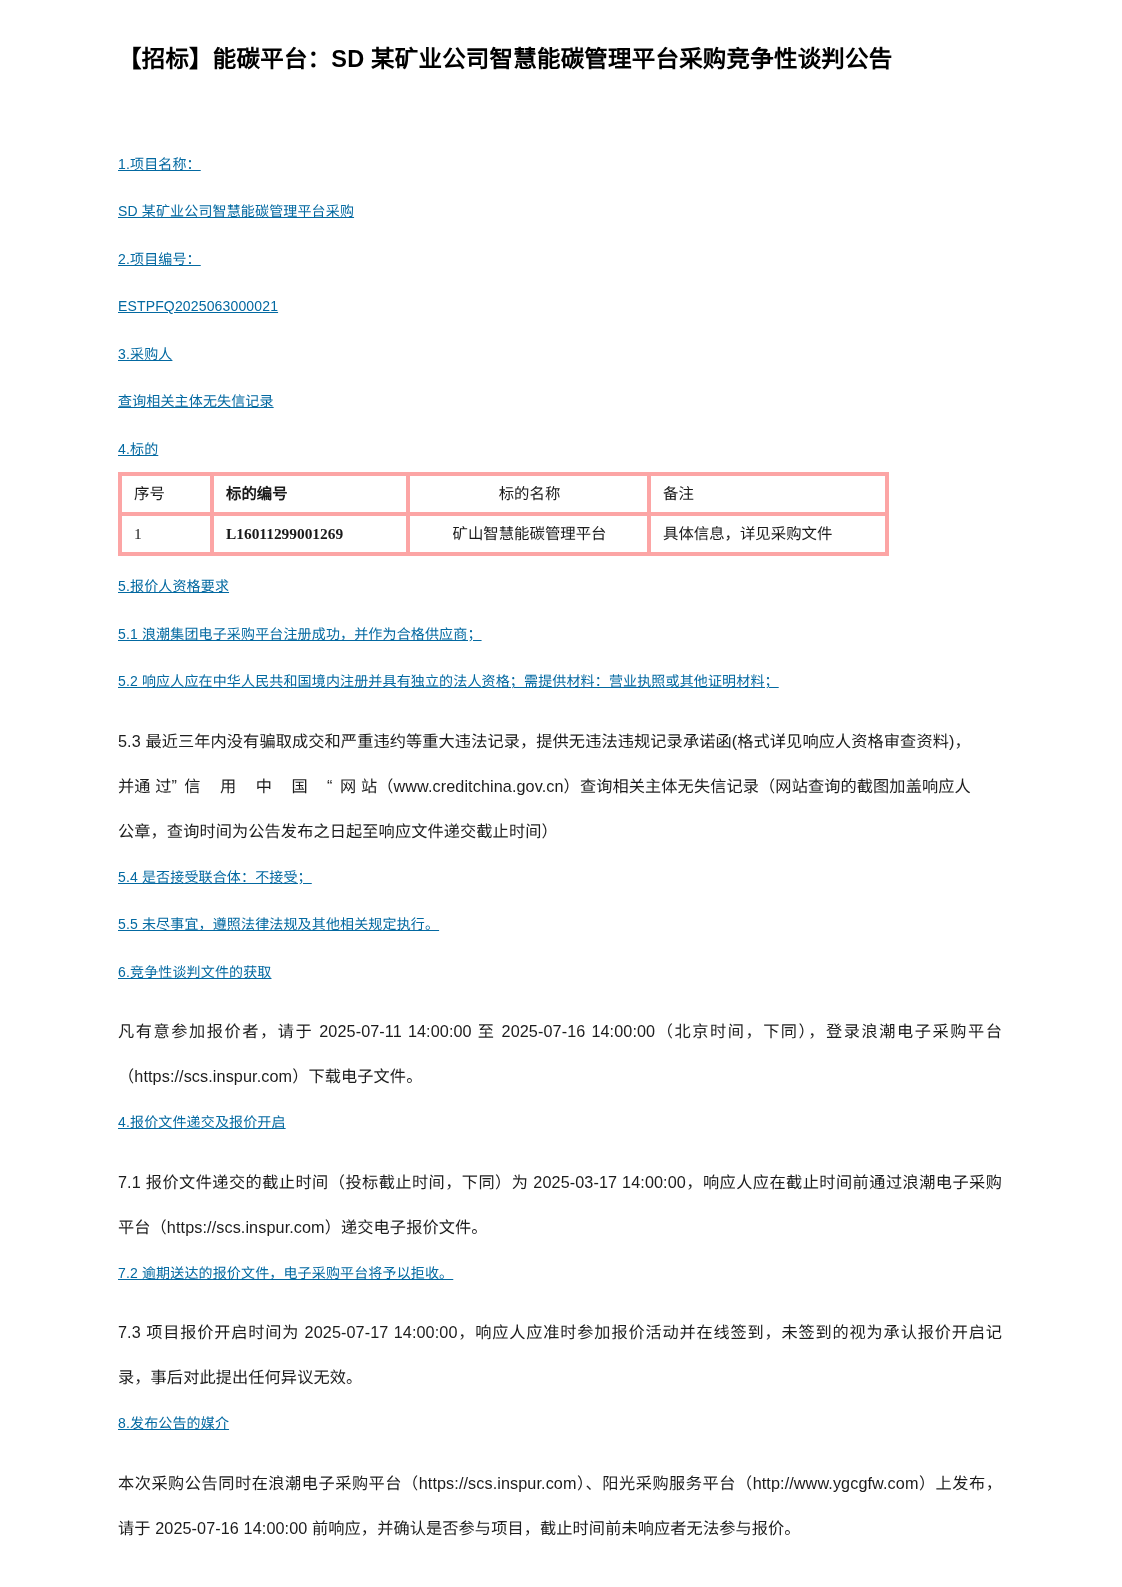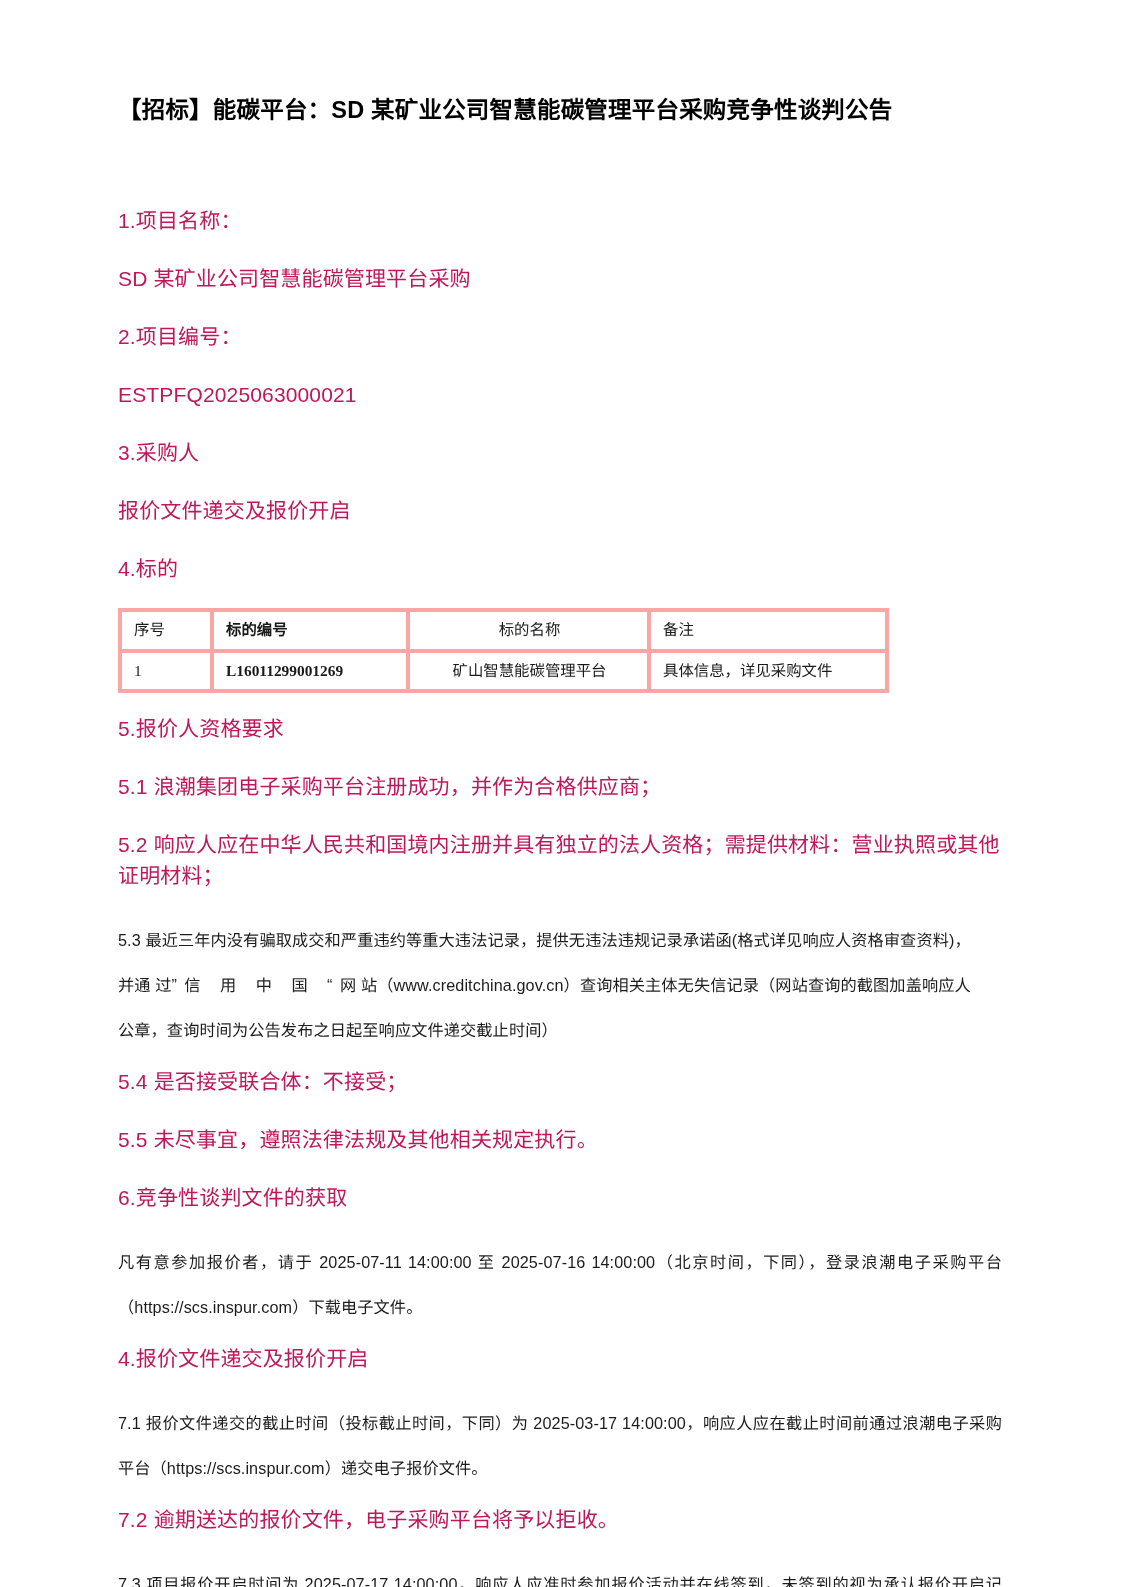--- a/index.html
+++ b/index.html
@@ -13,21 +13,21 @@
     height: 1587px;
     font-family: "Liberation Sans", "DejaVu Sans", sans-serif;
     color: #1a1a1a;
     -webkit-font-smoothing: antialiased;
   }
   .page {
     position: relative;
     width: 1122px;
     height: 1587px;
     box-sizing: border-box;
-    padding: 95px 120px 0 118px;
+    padding: 44px 120px 0 118px;
     background: #ffffff;
     overflow: hidden;
   }
 
   
   .doc-title {
     font-size: 23.5px;
     font-weight: 700;
     line-height: 1.35;
     letter-spacing: 0.2px;
@@ -35,27 +35,28 @@
     margin: 0 0 0 0;
     white-space: nowrap;
   }
 
   
   .body-area {
     margin-top: 78px;
   }
   p.line {
     margin: 0 0 26.5px 0;
-    font-size: 21px;
+    font-size: 14px;
     line-height: 1.5;
-    color: #be185d;
+    color: #0369a1;
     letter-spacing: 0.15px;
+    text-decoration: underline;
   }
   p.tight {
-    margin-bottom: 24px;
+    margin-bottom: 12px;
   }
   
   p.flow {
     margin: 0 0 0 0;
     font-size: 16.2px;
     line-height: 45px;
     color: #1c1c1c;
     text-align: justify;
     text-justify: inter-character;
     letter-spacing: 0.1px;
@@ -106,21 +107,21 @@
 
     <p class="line"></p>
 
     <p class="line">1.项目名称：</p>
     <p class="line">SD 某矿业公司智慧能碳管理平台采购</p>
 
     <p class="line">2.项目编号：</p>
     <p class="line">ESTPFQ2025063000021</p>
 
     <p class="line">3.采购人</p>
-    <p class="line">报价文件递交及报价开启</p>
+    <p class="line">查询相关主体无失信记录</p>
 
     <p class="line tight">4.标的</p>
 
     <table class="bid-table">
       <thead>
         <tr>
           <td class="col-seq">序号</td>
           <td class="col-code">标的编号</td>
           <td class="col-name">标的名称</td>
           <td class="col-note">备注</td>

